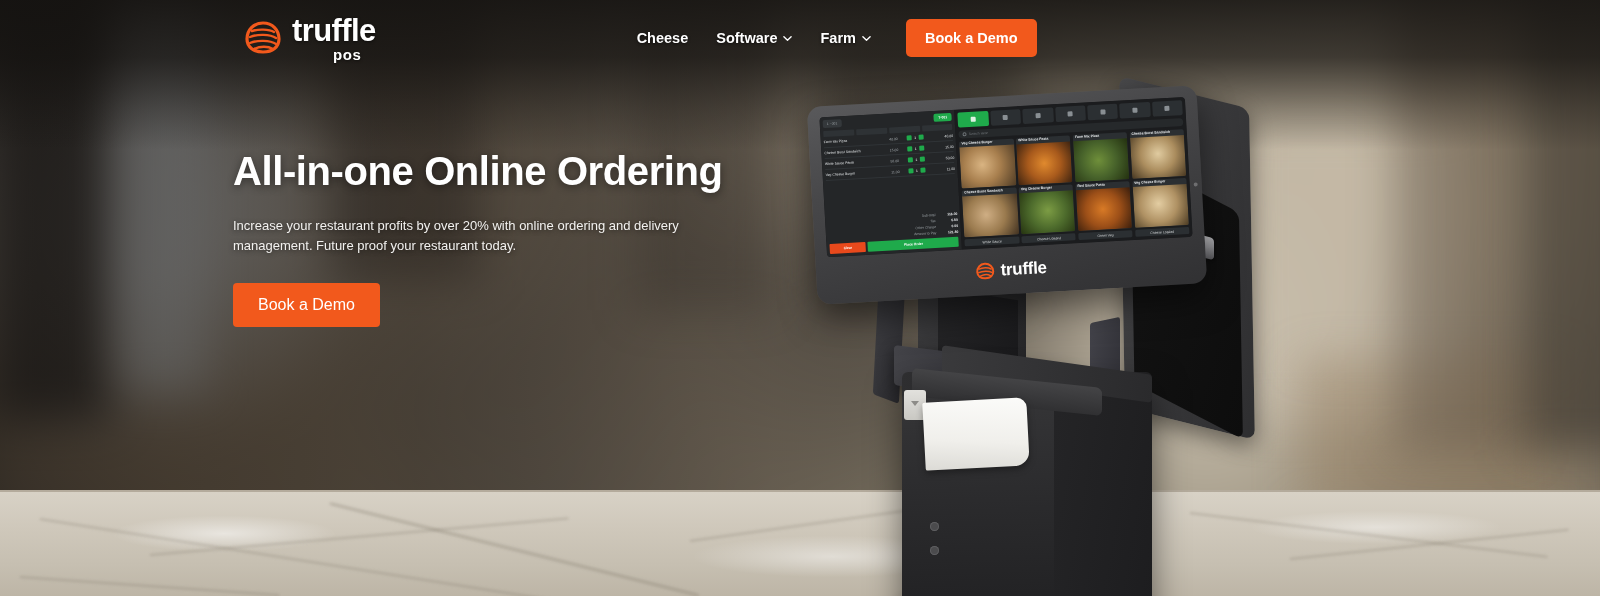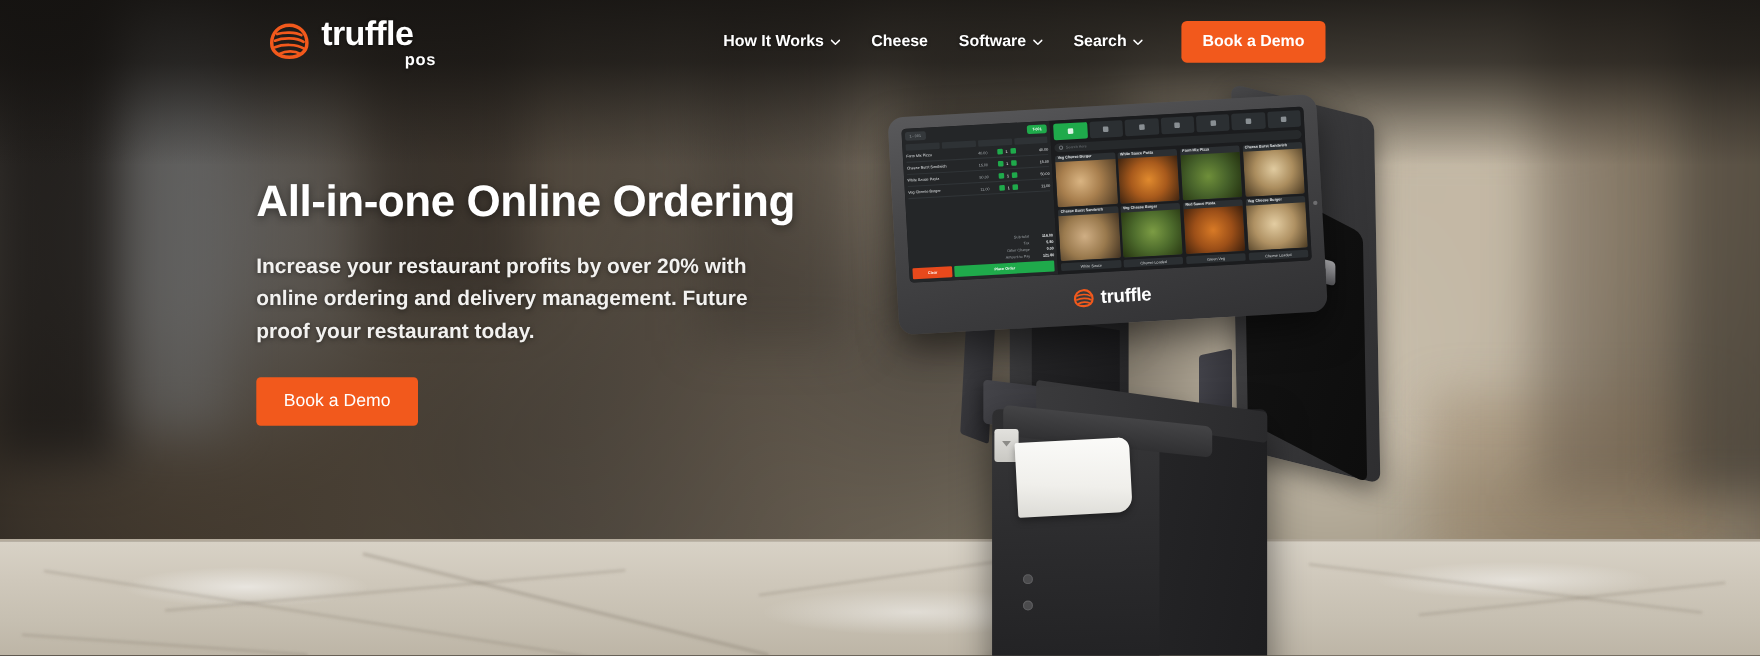--- a/index.html
+++ b/index.html
@@ -85,21 +85,21 @@
   }
   .logo { display: flex; align-items: center; margin-left: 243px; gap: 9px; text-decoration: none; }
   .logo-mark { width: 40px; height: 40px; display: block; }
   .logo-text { display: flex; flex-direction: column; align-items: flex-start; line-height: 1; }
   .logo-word {
     color: #ffffff; font-size: 31px; font-weight: 700; letter-spacing: -0.6px;
     text-shadow: 0 1px 3px rgba(0,0,0,0.55);
   }
   .logo-sub {
     color: #ffffff; font-size: 15px; font-weight: 700; letter-spacing: 0.6px;
-    margin-top: 1px; margin-left: 76px;
+    margin-top: 1px; margin-left: 41px;
     text-shadow: 0 1px 3px rgba(0,0,0,0.55);
   }
 
   .nav { display: flex; align-items: center; margin-left: 247px; gap: 0; }
   .nav-item {
     display: flex; align-items: center; gap: 6px;
     color: #ffffff; font-size: 14.5px; font-weight: 700;
     padding: 8px 14px; cursor: pointer; white-space: nowrap;
     text-shadow: 0 1px 3px rgba(0,0,0,0.6);
   }
@@ -115,28 +115,28 @@
   .btn-phone {
     margin-left: 22px;
     background: transparent; color: #ffffff;
     border: 2px solid #c9c6c2; border-radius: 7px;
     font-family: inherit; font-size: 14.5px; font-weight: 700;
     padding: 9px 19px; cursor: pointer; white-space: nowrap;
     text-shadow: 0 1px 3px rgba(0,0,0,0.6);
   }
 
   
-  .hero { position: absolute; left: 233px; top: 160px; width: 640px; z-index: 30; }
+  .hero { position: absolute; left: 233px; top: 148px; width: 640px; z-index: 30; }
   .hero h1 {
     color: #ffffff; font-size: 40px; font-weight: 700; line-height: 1.17;
     letter-spacing: -0.4px; text-shadow: 0 2px 8px rgba(0,0,0,0.45);
   }
   .hero p {
     margin-top: 21px;
-    color: #f2f1ef; font-size: 19px; font-weight: 700; line-height: 1.55;
+    color: #f2f1ef; font-size: 13px; font-weight: 400; line-height: 1.55;
     text-shadow: 0 1px 5px rgba(0,0,0,0.5); max-width: 478px;
   }
   .hero-btns { margin-top: 27px; display: flex; gap: 16px; }
   .btn-hero {
     background: #f2591c; color: #fff; border: none; border-radius: 4px;
     font-family: inherit; font-size: 16px; font-weight: 400;
     padding: 13px 25px; cursor: pointer; white-space: nowrap;
   }
 
   
@@ -350,45 +350,37 @@
         </svg>
       </span>
       <span class="logo-text">
         <span class="logo-word">truffle</span>
         <span class="logo-sub">pos</span>
       </span>
     </a>
 
     <nav class="nav">
 
-      <div class="nav-item">
-        <span>How It Works</span>
-        <span class="chev">
-          <svg viewBox="0 0 10 10" width="9" height="9">
-              <path d="M1 3 L5 7 L9 3" fill="none" stroke="#fff" stroke-width="1.5" stroke-linecap="round" stroke-linejoin="round"></path>
-            </svg>
-        </span>
-      </div>
 
 
       <div class="nav-item">
         <span>Cheese</span>
       </div>
 
       <div class="nav-item">
         <span>Software</span>
         <span class="chev">
           <svg viewBox="0 0 10 10" width="9" height="9">
               <path d="M1 3 L5 7 L9 3" fill="none" stroke="#fff" stroke-width="1.5" stroke-linecap="round" stroke-linejoin="round"></path>
             </svg>
         </span>
       </div>
 
       <div class="nav-item">
-        <span>Search</span>
+        <span>Farm</span>
         <span class="chev">
           <svg viewBox="0 0 10 10" width="9" height="9">
               <path d="M1 3 L5 7 L9 3" fill="none" stroke="#fff" stroke-width="1.5" stroke-linecap="round" stroke-linejoin="round"></path>
             </svg>
         </span>
       </div>
 
     </nav>
 
     <button class="btn-demo-top">Book a Demo</button>

